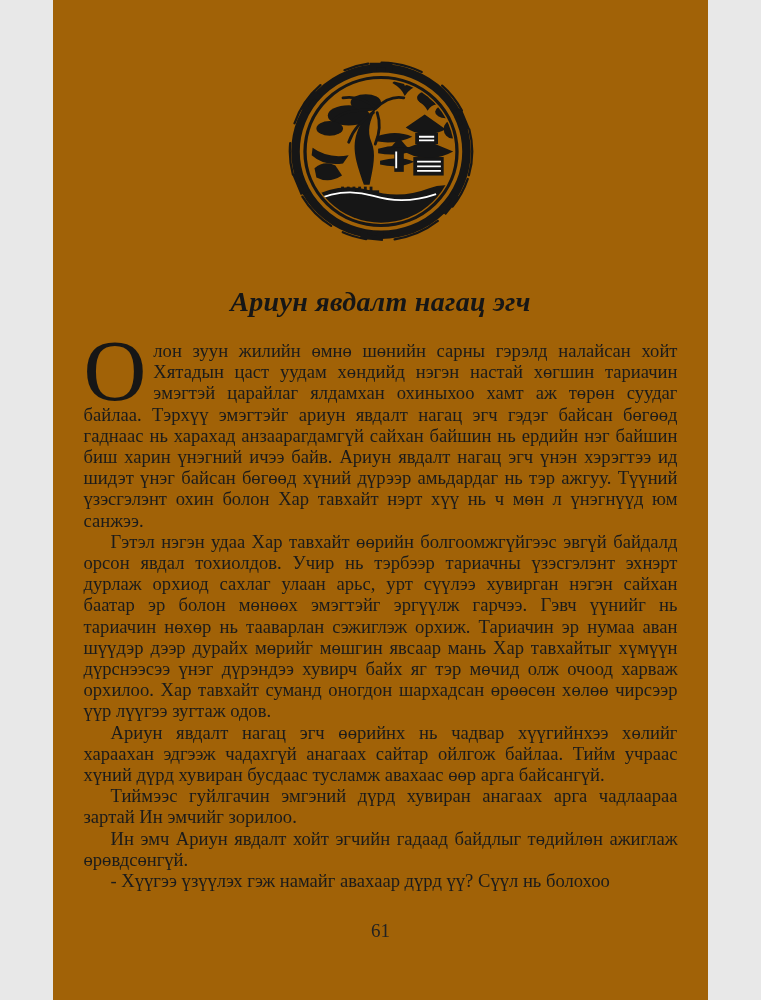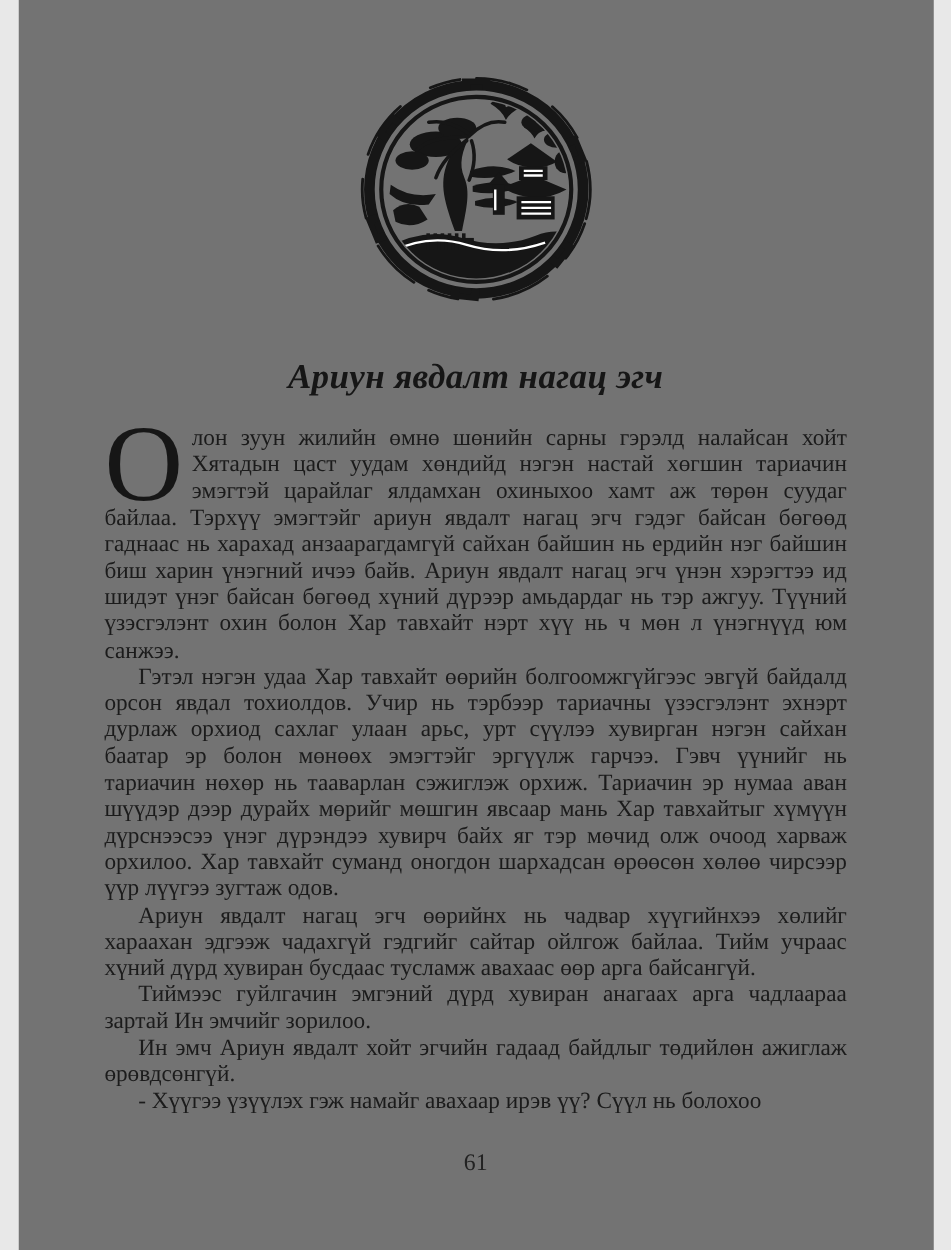--- a/index.html
+++ b/index.html
@@ -1,20 +1,20 @@
 <!DOCTYPE html>
 <html><head>
 <meta charset="utf-8">
 <style>
   html,body { margin:0; padding:0; background:#e8e8e8; }
   .page {
     position:relative;
-    width:732px; height:1000px;
+    width:655px; height:1000px;
     margin:0 auto;
-    background:#737373;
+    background:#a16207;
     color:#1b1b1b;
     font-family:"Liberation Serif","DejaVu Serif",serif;
     overflow:hidden;
   }
   .emblem-wrap {
     padding-top:59px;
     display:flex;
     justify-content:center;
   }
   .chapter-title {
@@ -141,21 +141,21 @@
         </g>
       </g>
     </svg>
   </div>
 
   <h1 class="chapter-title">Ариун явдалт нагац эгч</h1>
 
   <div class="body-text">
       <p class="first"><span class="dropcap">О</span>лон зуун жилийн өмнө шөнийн сарны гэрэлд налайсан хойт Хятадын цаст уудам хөндийд нэгэн настай хөгшин тариачин эмэгтэй царайлаг ялдамхан охиныхоо хамт аж төрөн суудаг байлаа. Тэрхүү эмэгтэйг ариун явдалт нагац эгч гэдэг байсан бөгөөд гаднаас нь харахад анзаарагдамгүй сайхан байшин нь ердийн нэг байшин биш харин үнэгний ичээ байв. Ариун явдалт нагац эгч үнэн хэрэгтээ ид шидэт үнэг байсан бөгөөд хүний дүрээр амьдардаг нь тэр ажгуу. Түүний үзэсгэлэнт охин болон Хар тавхайт нэрт хүү нь ч мөн л үнэгнүүд юм санжээ.</p>
       <p>Гэтэл нэгэн удаа Хар тавхайт өөрийн болгоомжгүйгээс эвгүй байдалд орсон явдал тохиолдов. Учир нь тэрбээр тариачны үзэсгэлэнт эхнэрт дурлаж орхиод сахлаг улаан арьс, урт сүүлээ хувирган нэгэн сайхан баатар эр болон мөнөөх эмэгтэйг эргүүлж гарчээ. Гэвч үүнийг нь тариачин нөхөр нь тааварлан сэжиглэж орхиж. Тариачин эр нумаа аван шүүдэр дээр дурайх мөрийг мөшгин явсаар мань Хар тавхайтыг хүмүүн дүрснээсээ үнэг дүрэндээ хувирч байх яг тэр мөчид олж очоод харваж орхилоо. Хар тавхайт суманд оногдон шархадсан өрөөсөн хөлөө чирсээр үүр лүүгээ зугтаж одов.</p>
-      <p>Ариун явдалт нагац эгч өөрийнх нь чадвар хүүгийнхээ хөлийг хараахан эдгээж чадахгүй гэдгийг сайтар ойлгож байлаа. Тийм учраас хүний дүрд хувиран бусдаас тусламж авахаас өөр арга байсангүй.</p>
+      <p>Ариун явдалт нагац эгч өөрийнх нь чадвар хүүгийнхээ хөлийг хараахан эдгээж чадахгүй анагаах сайтар ойлгож байлаа. Тийм учраас хүний дүрд хувиран бусдаас тусламж авахаас өөр арга байсангүй.</p>
       <p>Тиймээс гуйлгачин эмгэний дүрд хувиран анагаах арга чадлаараа зартай Ин эмчийг зорилоо.</p>
       <p>Ин эмч Ариун явдалт хойт эгчийн гадаад байдлыг төдийлөн ажиглаж өрөвдсөнгүй.</p>
-      <p>- Хүүгээ үзүүлэх гэж намайг авахаар ирэв үү? Сүүл нь болохоо</p>
+      <p>- Хүүгээ үзүүлэх гэж намайг авахаар дүрд үү? Сүүл нь болохоо</p>
     </div>
 
   <div class="page-number">61</div>
 
 </div>
 
 </body></html>

